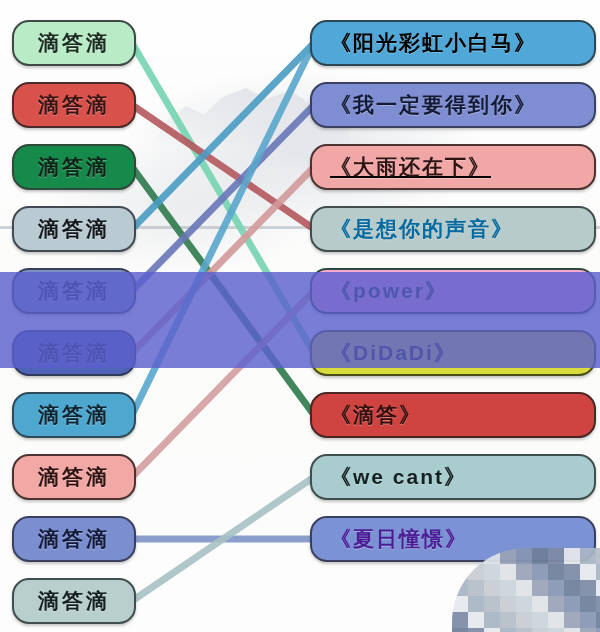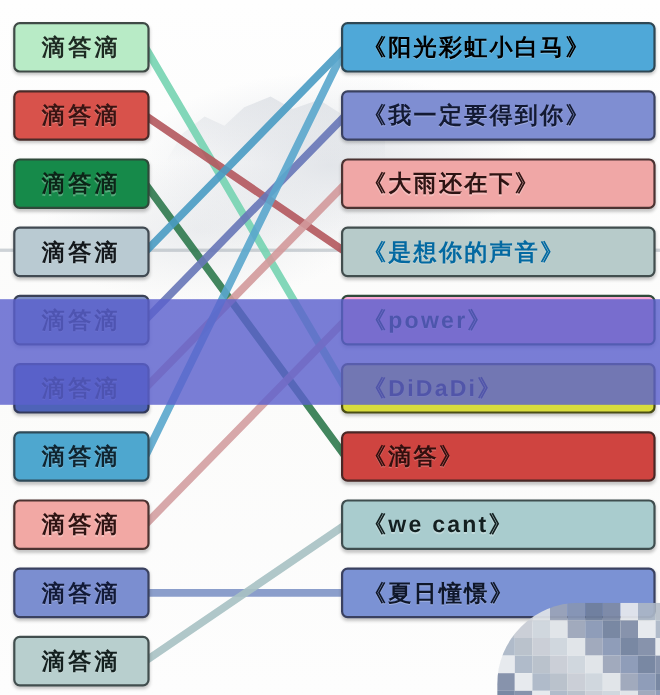--- a/index.html
+++ b/index.html
@@ -35,21 +35,21 @@
   }
 
   
   #wires{position:absolute;inset:0;}
 
   
   .btn{
     position:absolute;
     box-sizing:border-box;
     border:2px solid #b91c1c;
-    border-radius:6px;
+    border-radius:17px;
     display:flex;align-items:center;
     box-shadow:0 2px 3px rgba(0,0,0,.22);
     text-align:center;
   }
   .btn .lbl{
     font-weight:bold;
     color:#111418;
     white-space:nowrap;
     text-shadow:0 1px 0 rgba(255,255,255,.28);
   }
@@ -140,40 +140,40 @@
         <span class="lbl" style="color: rgb(20, 32, 31);">滴答滴</span>
       </div>
     </div>
   <div id="right-col">
       <div class="btn right" style="top: 20px; background: rgb(79, 168, 216); border-color: rgb(46, 71, 84);">
         <span class="lbl" style="color: #000000;">《阳光彩虹小白马》</span>
       </div>
       <div class="btn right" style="top: 82px; background: rgb(127, 142, 210); border-color: rgb(58, 65, 96);">
         <span class="lbl" style="color: rgb(19, 26, 52);">《我一定要得到你》</span>
       </div>
-      <div class="btn right" style="top: 144px; background: rgb(240, 167, 166); border-color: rgb(75, 51, 50);">
+      <div class="btn right" style="top: 144px; background: rgb(240, 167, 166); border-color: rgb(75, 51, 50); text-decoration: underline;">
         <span class="lbl" style="color: rgb(45, 20, 19);">《大雨还在下》</span>
       </div>
       <div class="btn right" style="top: 206px; background: rgb(183, 203, 202); border-color: rgb(66, 78, 78);">
         <span class="lbl" style="color: #0369a1;">《是想你的声音》</span>
       </div>
       <div class="btn right" style="top: 268px; background: #f9a8d4; border-color: rgb(47, 74, 58);">
         <span class="lbl" style="color: rgb(11, 36, 23);">《power》</span>
       </div>
       <div class="btn right" style="top: 330px; background: rgb(216, 220, 60); border-color: rgb(74, 77, 22);">
         <span class="lbl" style="color: rgb(35, 38, 10);">《DiDaDi》</span>
       </div>
       <div class="btn right" style="top: 392px; background: rgb(207, 68, 64); border-color: rgb(74, 39, 37);">
         <span class="lbl" style="color: rgb(51, 15, 14);">《滴答》</span>
       </div>
       <div class="btn right" style="top: 454px; background: rgb(169, 204, 206); border-color: rgb(63, 78, 79);">
         <span class="lbl" style="color: rgb(19, 31, 32);">《we cant》</span>
       </div>
       <div class="btn right" style="top: 516px; background: rgb(123, 146, 212); border-color: rgb(58, 65, 96);">
-        <span class="lbl" style="color: #0f172a;">《夏日憧憬》</span>
+        <span class="lbl" style="color: #4c1d95;">《夏日憧憬》</span>
       </div>
     </div>
 
   <div id="banner">
   </div>
 
   <div id="mosaic">
       <div class="px" style="left: 0px; top: 0px; width: 16px; height: 16px; background: rgb(200, 204, 212);"></div>
       <div class="px" style="left: 16px; top: 0px; width: 16px; height: 16px; background: rgb(205, 212, 220);"></div>
       <div class="px" style="left: 32px; top: 0px; width: 16px; height: 16px; background: rgb(223, 227, 232);"></div>

